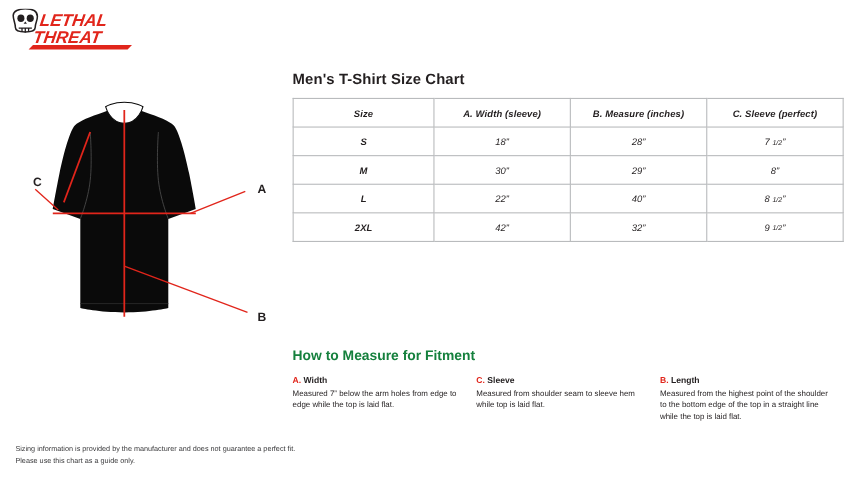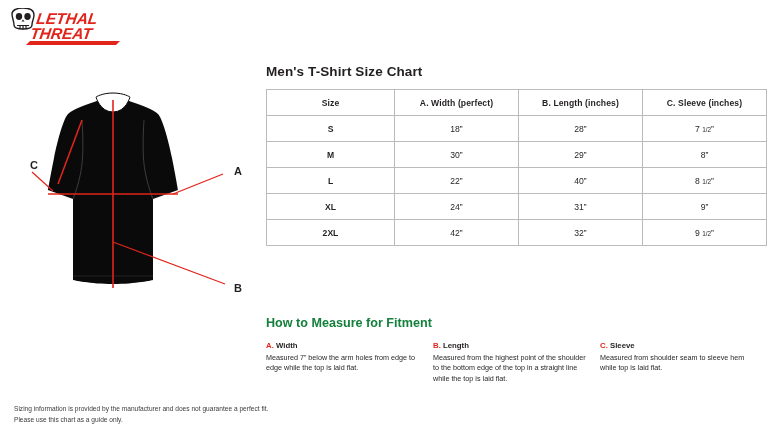--- a/index.html
+++ b/index.html
@@ -46,20 +46,21 @@
     font-weight: bold;
     color: #231f20;
     margin: 0 0 10px 0;
     letter-spacing: 0.1px;
   }
 
   table.size-chart {
     border-collapse: collapse;
     width: 500px;
     table-layout: fixed;
+    font-style: italic;
   }
   table.size-chart th,
   table.size-chart td {
     border: 1px solid #b9bbbd;
     text-align: center;
     font-size: 8.6px;
     color: #231f20;
     height: 25px;
     padding: 0 2px;
     vertical-align: middle;
@@ -215,49 +216,43 @@
   <table class="size-chart">
     <colgroup>
       <col class="c0">
         <col class="c1">
         <col class="c2">
         <col class="c3">
     </colgroup>
     <thead>
       <tr>
         <th>Size</th>
-        <th>A. Width (perfect)</th>
-        <th>B. Length (inches)</th>
-        <th>C. Sleeve (inches)</th>
+        <th>A. Width (sleeve)</th>
+        <th>B. Measure (inches)</th>
+        <th>C. Sleeve (perfect)</th>
       </tr>
     </thead>
     <tbody>
       <tr>
         <td class="size-cell">S</td>
         <td>18”</td>
         <td>28”</td>
         <td><span>7</span> <span class="frac">1/2</span>”</td>
       </tr>
       <tr>
         <td class="size-cell">M</td>
         <td>30”</td>
         <td>29”</td>
         <td>8”</td>
       </tr>
       <tr>
         <td class="size-cell">L</td>
         <td>22”</td>
         <td>40”</td>
         <td><span>8</span> <span class="frac">1/2</span>”</td>
-      </tr>
-      <tr>
-        <td class="size-cell">XL</td>
-        <td>24”</td>
-        <td>31”</td>
-        <td>9”</td>
       </tr>
       <tr>
         <td class="size-cell">2XL</td>
         <td>42”</td>
         <td>32”</td>
         <td><span>9</span> <span class="frac">1/2</span>”</td>
       </tr>
     </tbody>
   </table>
 </div>
@@ -267,31 +262,31 @@
   <div class="fit-cols">
     <div class="fit-col">
       <div class="fit-head">
         <span class="letter">A.</span>
         <span>Width</span>
       </div>
       <div class="fit-body">Measured 7” below the arm holes from edge to edge while the top is laid flat.</div>
     </div>
     <div class="fit-col">
       <div class="fit-head">
+        <span class="letter">C.</span>
+        <span>Sleeve</span>
+      </div>
+      <div class="fit-body">Measured from shoulder seam to sleeve hem while top is laid flat.</div>
+    </div>
+    <div class="fit-col">
+      <div class="fit-head">
         <span class="letter">B.</span>
         <span>Length</span>
       </div>
       <div class="fit-body">Measured from the highest point of the shoulder to the bottom edge of the top in a straight line while the top is laid flat.</div>
     </div>
-    <div class="fit-col">
-      <div class="fit-head">
-        <span class="letter">C.</span>
-        <span>Sleeve</span>
-      </div>
-      <div class="fit-body">Measured from shoulder seam to sleeve hem while top is laid flat.</div>
-    </div>
   </div>
 </div>
 
 <div class="footer">
   <div>Sizing information is provided by the manufacturer and does not guarantee a perfect fit.</div>
   <div>Please use this chart as a guide only.</div>
 </div>
 
 </body></html>

